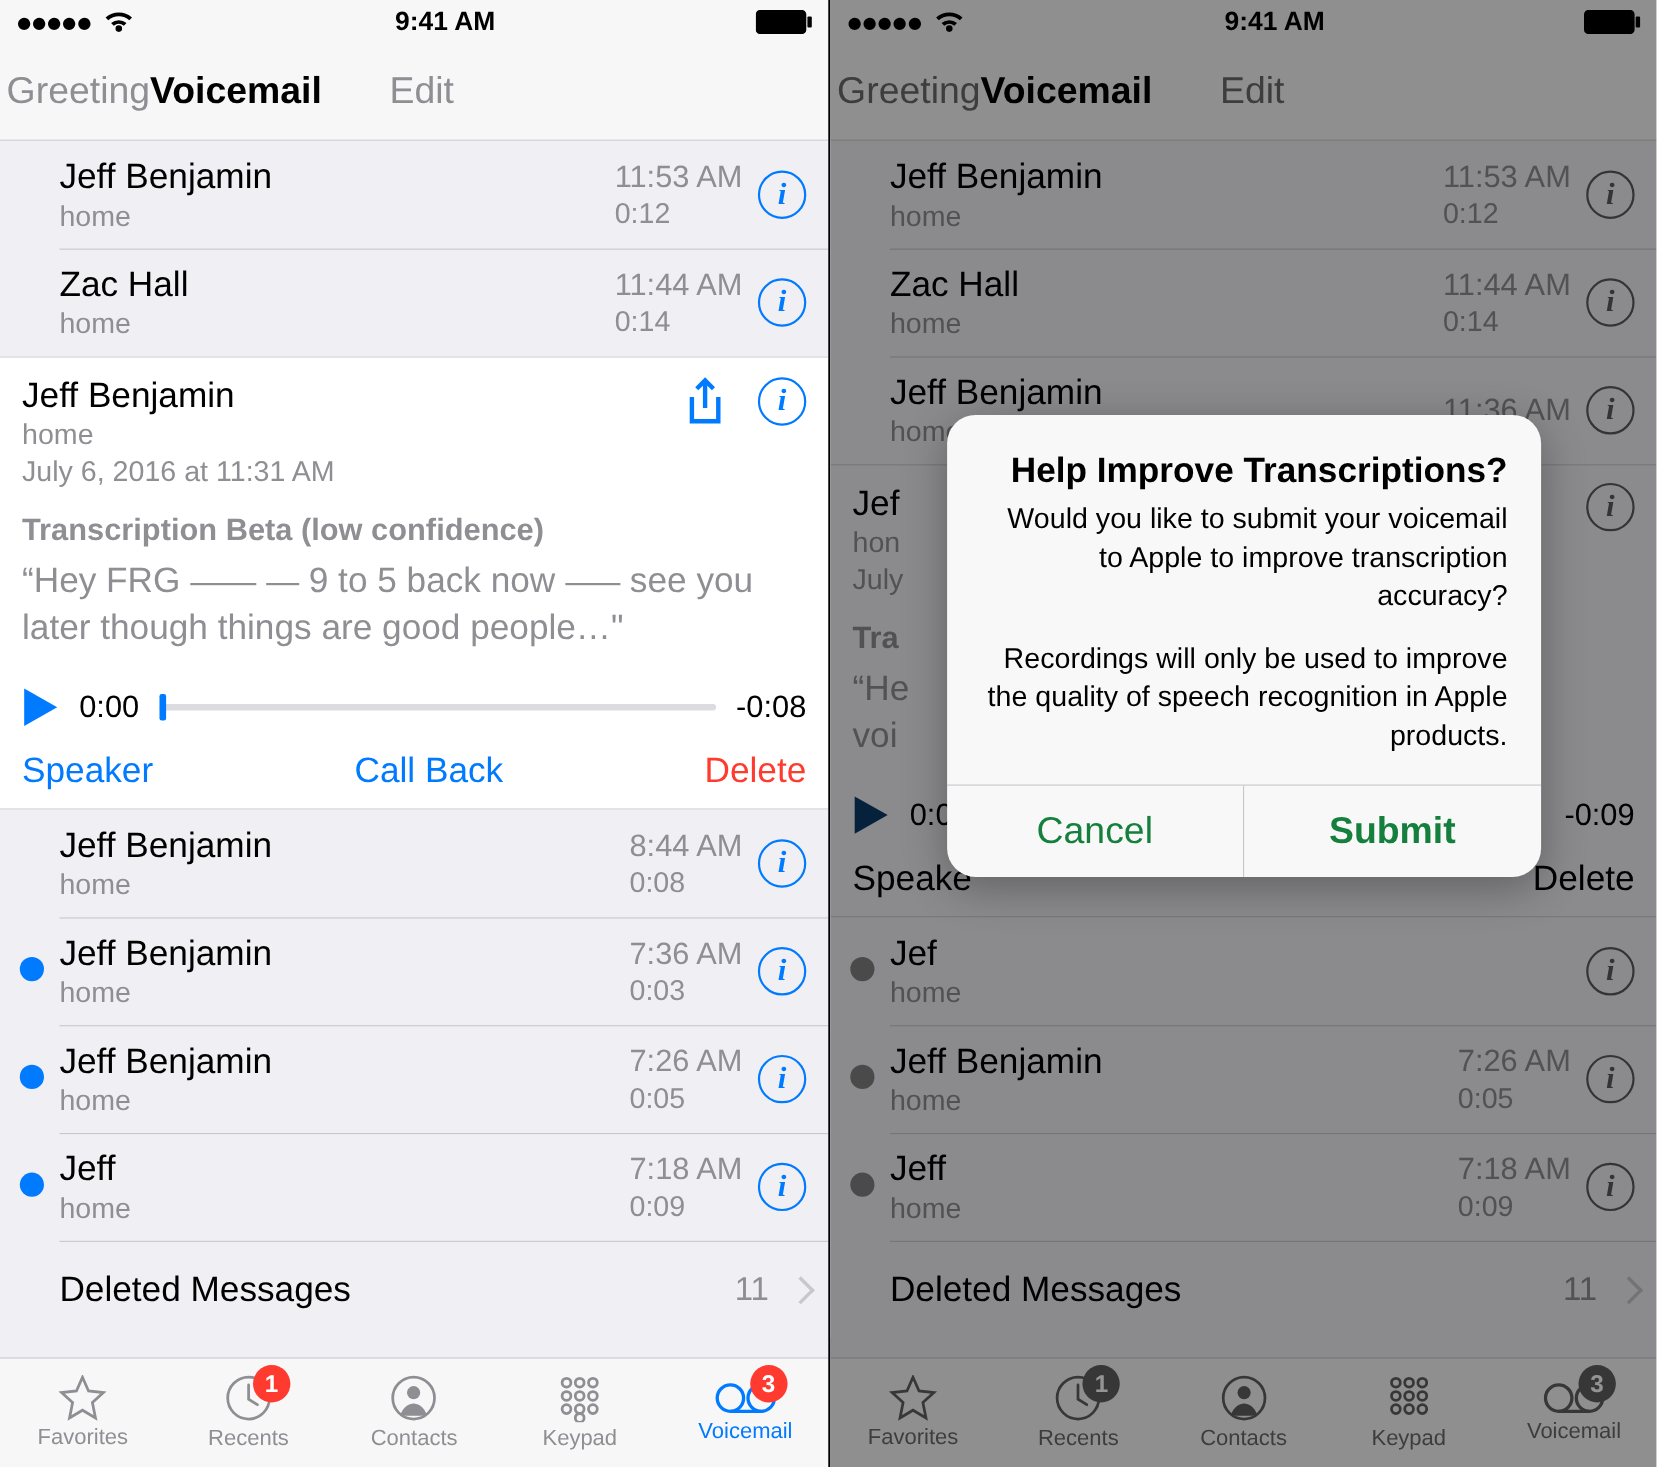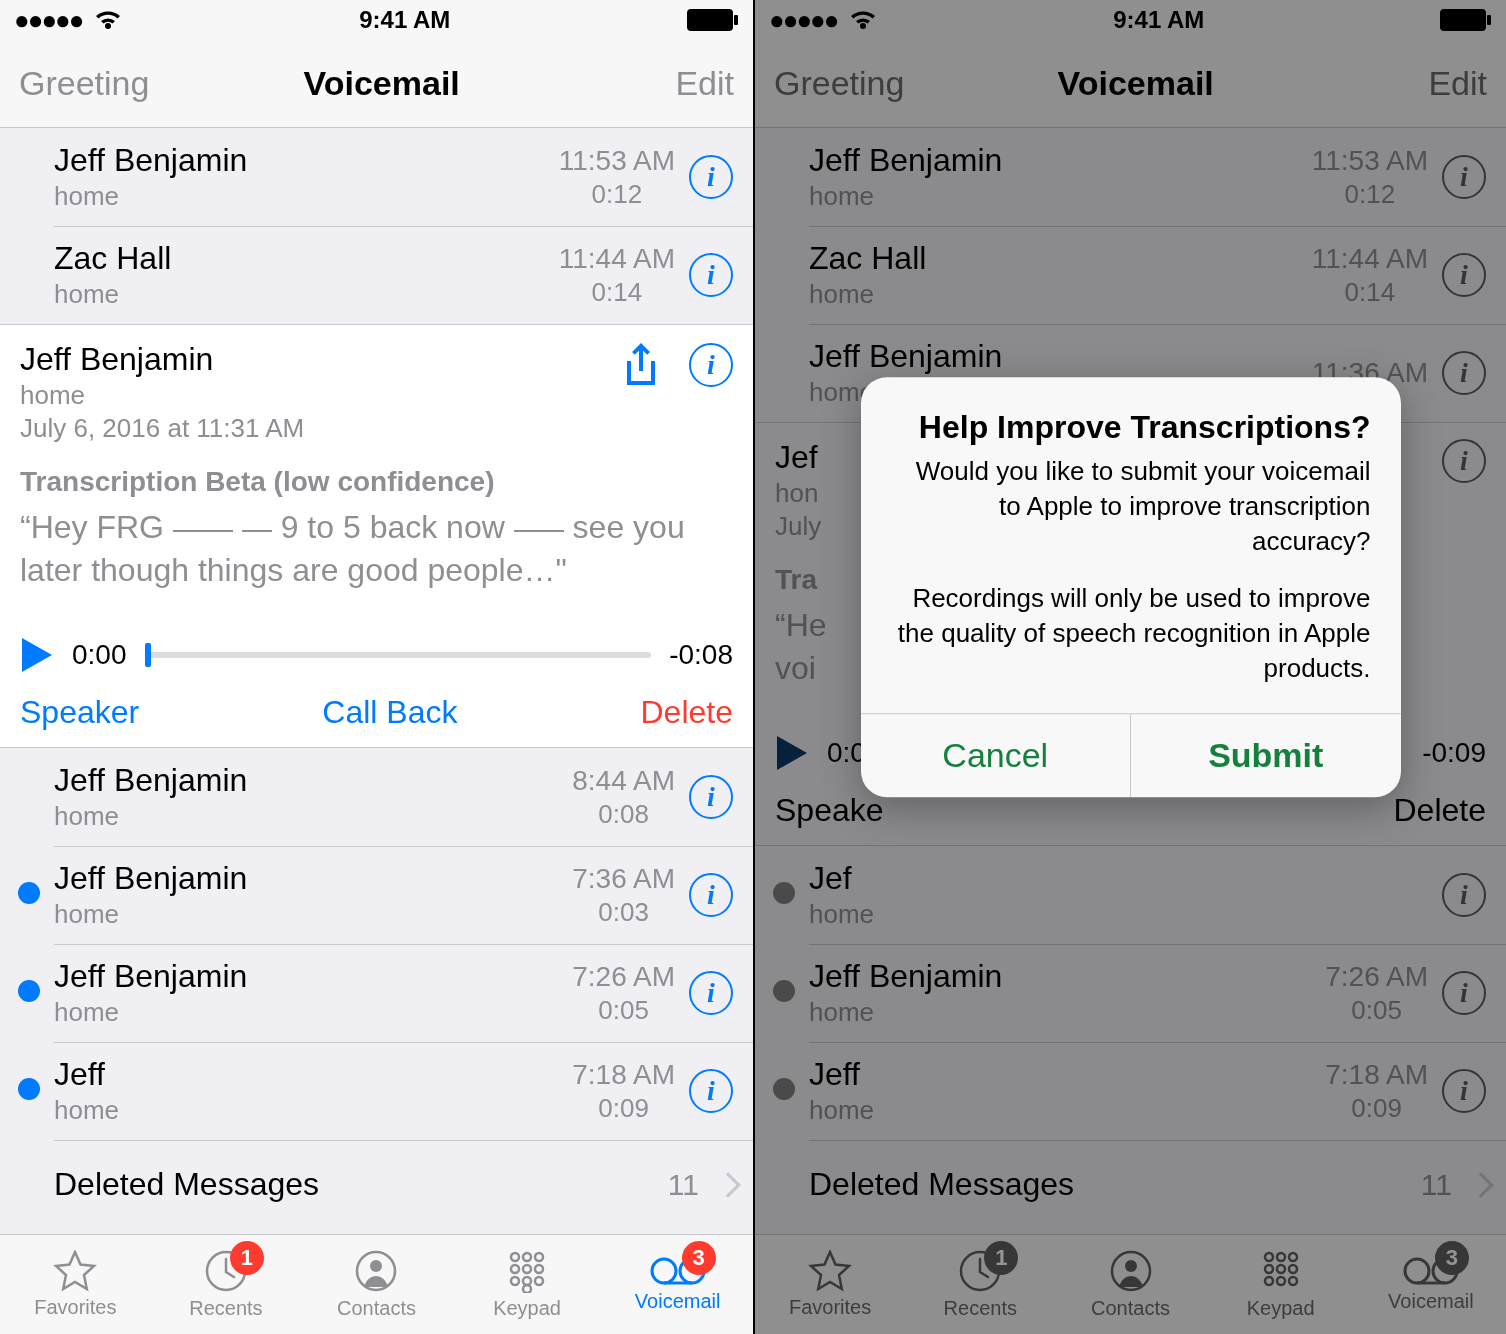--- a/index.html
+++ b/index.html
@@ -31,21 +31,21 @@
     padding: 0 14px; font-size: 24px; font-weight: 600; color: #000;
     background: #f7f7f8;
   }
   .sb-left, .sb-right { display: flex; align-items: center; gap: 10px; }
   .dots { letter-spacing: -2px; font-size: 26px; }
   .wifi svg, .battery svg { display: block; }
   .sb-time { font-weight: 600; }
   
   .nav {
     height: 88px; background: #f7f7f8; border-bottom: 1px solid #c8c7cc;
-    display: flex; align-items: center; justify-content: space-between; padding: 0 19px;
+    display: flex; align-items: center; justify-content: flex-start; padding: 0 6px;
   }
   .nav-left, .nav-right { color: #8e8e93; font-size: 34px; min-width:120px;}
   .nav-right{text-align:right;}
   .nav-title { font-size: 34px; font-weight: 600; color: #000; }
   
   .list { flex: 1; overflow: hidden; background: #efeff4; }
   .row {
     background: #efeff4; padding: 14px 20px 14px 54px;
     display: flex; align-items: center; justify-content: space-between;
     position: relative;
@@ -56,40 +56,40 @@
   .row.full-sep::before { left: 0; }
   .row .dot {
     width: 22px; height: 22px; border-radius: 50%; background: #007aff;
     position: absolute; left: 18px; top: 36px;
   }
   .row.dim .dot { background: #808080; }
   .row-main { flex:1; }
   .row-name { font-size: 32px; color: #000; }
   .row-sub { font-size: 26px; color: #8e8e93; margin-top: 2px; }
   .row-right { display:flex; align-items:center; gap:14px; }
-  .row-times { text-align:center; color:#8e8e93; }
+  .row-times { text-align:left; color:#8e8e93; }
   .row-time { font-size: 28px; }
   .row-dur { font-size: 26px; margin-top:2px; }
   .info-icon {
     width: 44px; height: 44px; border: 2.5px solid #007aff; border-radius: 50%;
     display:flex; align-items:center; justify-content:center; color:#007aff;
     font-family: Georgia, serif; font-style: italic; font-weight:600; font-size:28px;
   }
   .row.dim .info-icon { border-color:#808080; color:#808080; }
   
   .expanded { background: #fff; padding: 16px 20px 16px 20px; border-top:1px solid #c8c7cc; border-bottom:1px solid #c8c7cc;}
   .exp-head { display:flex; justify-content:space-between; align-items:flex-start; }
   .exp-titles .row-name { font-weight:400; }
   .exp-date { font-size:26px; color:#8e8e93; margin-top:2px;}
   .exp-icons { display:flex; gap:28px; align-items:center; }
   .share-icon svg { display:block; }
   .trans-head { font-size:28px; color:#8e8e93; font-weight:600; margin-top:22px; }
   .trans-body { font-size:32px; color:#8e8e93; line-height:1.35; margin-top:8px;}
   .trans-body .blank{ display:inline-block; border-bottom:2px solid #8e8e93; height:0; vertical-align:baseline; position:relative; top:-6px;}
-  .player { display:flex; align-items:center; gap:18px; margin-top:44px; }
+  .player { display:flex; align-items:center; gap:18px; margin-top:32px; }
   .play-btn svg{display:block;}
   .ptime { font-size:28px; color:#000;}
   .track { flex:1; height:6px; background:#dcdce0; border-radius:3px; position:relative;}
   .thumb { position:absolute; left:0; top:-9px; width:6px; height:24px; background:#007aff; border-radius:2px;}
   .actions { display:flex; justify-content:space-between; margin-top:20px; font-size:32px;}
   .a-blue{color:#007aff;} .a-red{color:#ff3b30;}
   .deleted-row { display:flex; align-items:center; justify-content:space-between; background:#efeff4; padding:26px 16px 26px 54px; position:relative;}
   .deleted-row::before{ content:""; position:absolute; top:0; left:54px; right:0; height:1px; background:#c8c7cc;}
   .deleted-row .label{font-size:32px;color:#000;}
   .deleted-row .count{color:#8e8e93; font-size:30px; display:flex; align-items:center; gap:20px;}

